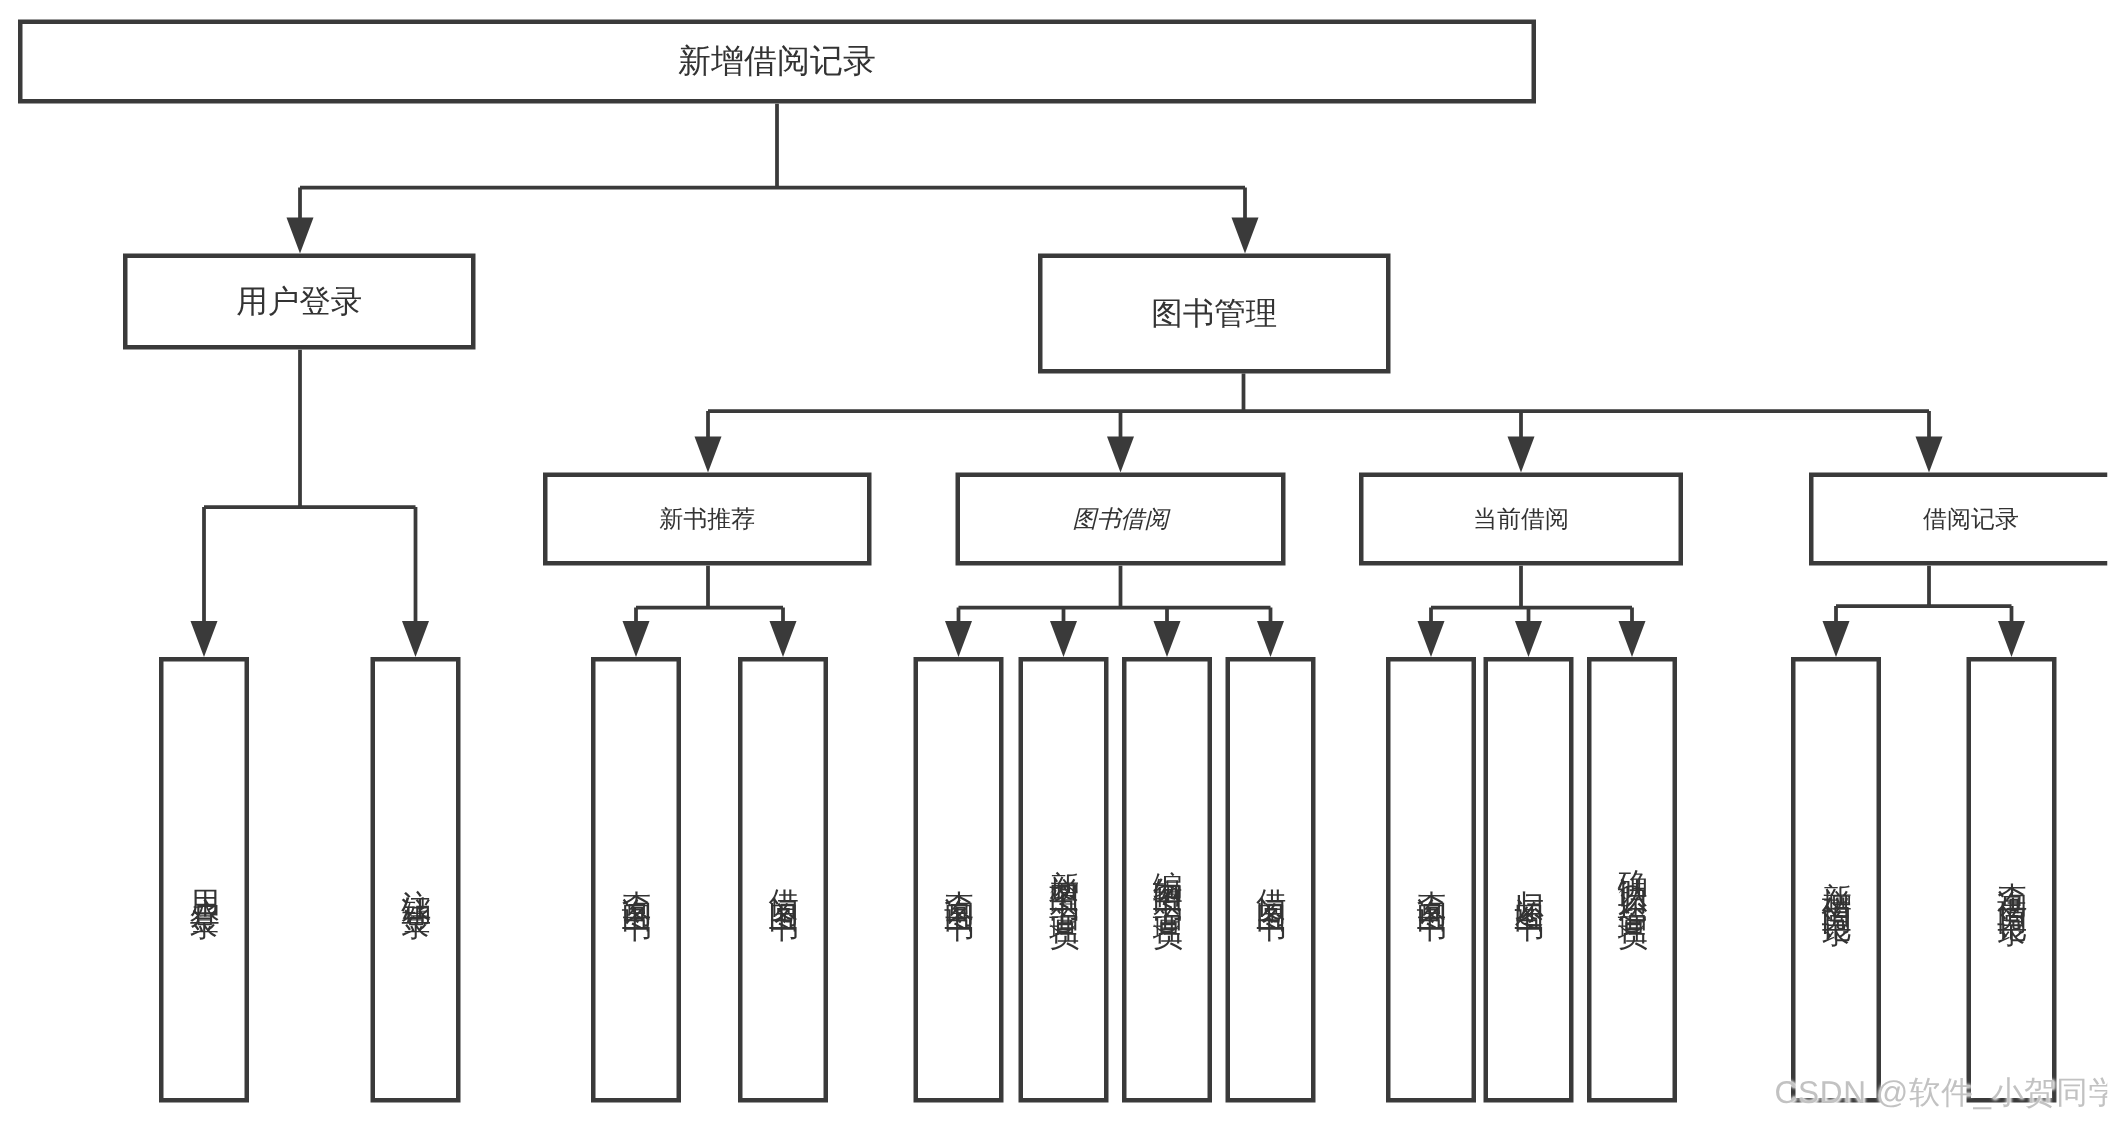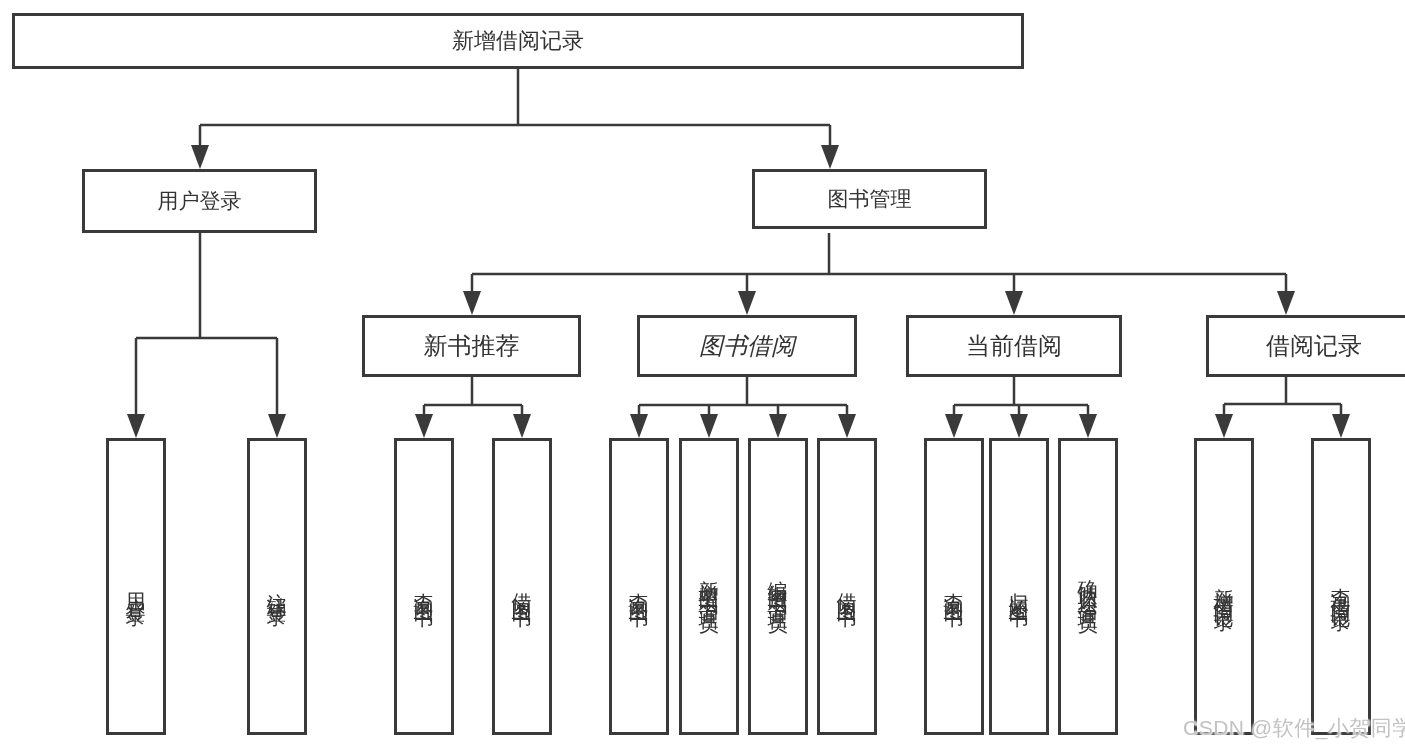--- a/index.html
+++ b/index.html
@@ -17,37 +17,37 @@
     overflow:hidden;
   }
   .connector-layer{position:absolute;left:0;top:0;z-index:1;}
   .node{
     position:absolute;
     box-sizing:border-box;
     background:#ffffff;
     border:3px solid var(--line);
     color:var(--text);
     display:flex;align-items:center;justify-content:center;
-    font-size:24px;
+    font-size:16px;
     z-index:2;
     text-align:center;
   }
   .vnode{
     writing-mode:vertical-rl;
     text-orientation:mixed;
     letter-spacing:5px;
     line-height:1;
     font-size:20px;
     padding:4px 0;
   }
   
   #n-root{left:12px;top:13px;width:1012px;height:56px;font-size:22px;}
   
   #n-user-login{left:82px;top:169px;width:235px;height:64px;font-size:21px;}
-  #n-book-mgmt{left:752px;top:169px;width:235px;height:60px;font-size:21px;}
+  #n-book-mgmt{left:692px;top:169px;width:235px;height:80px;font-size:21px;}
   
   #n-rec{left:362px;top:315px;width:219px;height:62px;}
   #n-bb{left:637px;top:315px;width:220px;height:62px;font-style:italic;}
   #n-cb{left:906px;top:315px;width:216px;height:62px;text-align:right;}
   #n-br{left:1178px;top:315px;width:216px;height:62px;margin-left:28px;}
   
   .leaf{top:438px;width:60px;height:297px;}
   #l-user-login{left:106px;}
   #l-logout{left:247px;}
   #l-rec-query{left:394px;}

